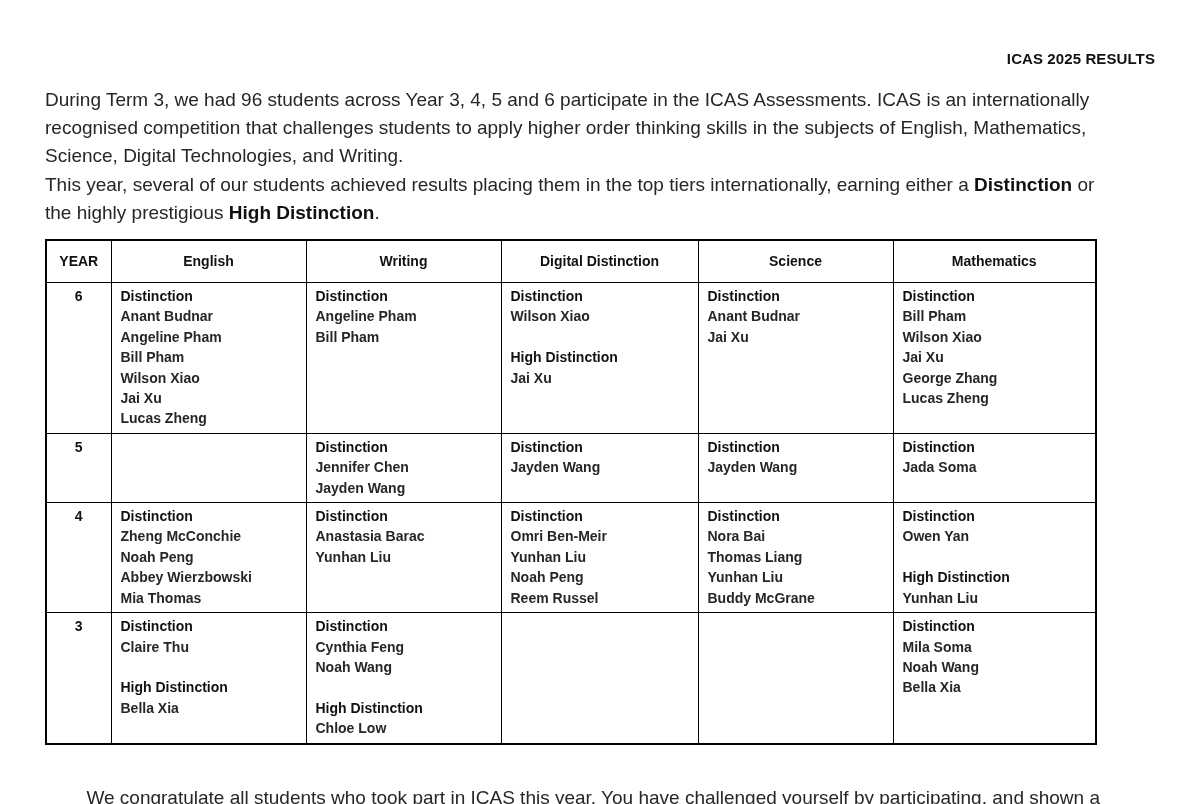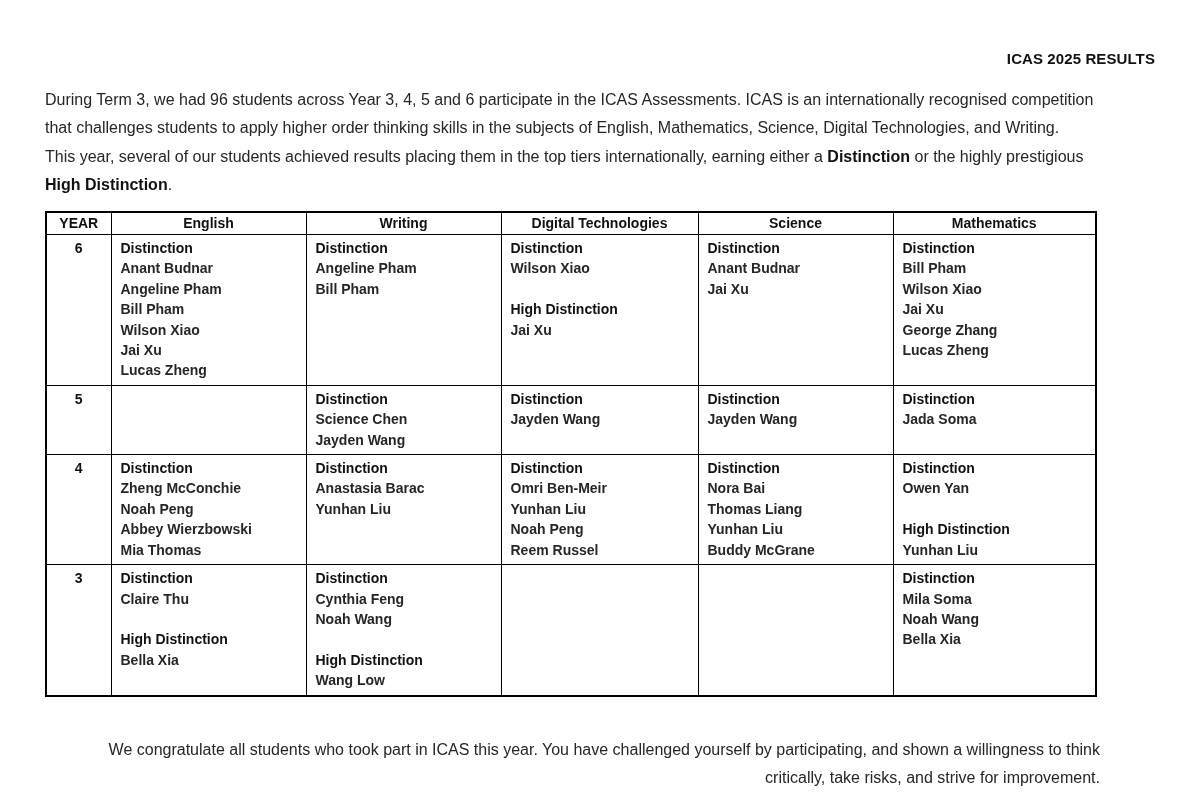--- a/index.html
+++ b/index.html
@@ -13,21 +13,21 @@
   }
   .doc-title {
     font-size: 15px;
     font-weight: 700;
     color: #111;
     letter-spacing: 0.1px;
     margin-bottom: 19px;
     text-align: right;
   }
   p.body-para {
-    font-size: 16px;
+    font-size: 19px;
     line-height: 28px;
     max-width: 1055px;
     margin-bottom: 1px;
     color: #262626;
   }
   p.body-para .seg-bold { font-weight: 700; color: #111; }
   table.results {
     border-collapse: collapse;
     table-layout: fixed;
     width: 1050px;
@@ -36,21 +36,21 @@
   }
   table.results th, table.results td {
     border: 1px solid #000;
     vertical-align: top;
     font-size: 14px;
   }
   table.results th {
     text-align: center;
     font-weight: 700;
     color: #111;
-    padding: 2px 4px;
+    padding: 12px 4px;
     line-height: 17px;
   }
   table.results td {
     padding: 3px 9px 4px 9px;
     line-height: 20.4px;
   }
   td.year-cell {
     text-align: center;
     font-weight: 700;
     color: #111;
@@ -77,21 +77,21 @@
     <col style="width:195px">
     <col style="width:197px">
     <col style="width:195px">
     <col style="width:203px">
   </colgroup>
   <thead>
     <tr>
         <th>YEAR</th>
         <th>English</th>
         <th>Writing</th>
-        <th>Digital Technologies</th>
+        <th>Digital Distinction</th>
         <th>Science</th>
         <th>Mathematics</th>
       </tr>
   </thead>
   <tbody>
       <tr>
         <td class="year-cell">6</td>
         <td>
           <div class="award-group">
             <div class="award-title">Distinction</div>
@@ -137,21 +137,21 @@
             <div class="student-name">Lucas Zheng</div>
           </div>
         </td>
       </tr>
       <tr>
         <td class="year-cell">5</td>
         <td></td>
         <td>
           <div class="award-group">
             <div class="award-title">Distinction</div>
-            <div class="student-name">Science Chen</div>
+            <div class="student-name">Jennifer Chen</div>
             <div class="student-name">Jayden Wang</div>
           </div>
         </td>
         <td>
           <div class="award-group">
             <div class="award-title">Distinction</div>
             <div class="student-name">Jayden Wang</div>
           </div>
         </td>
         <td>
@@ -227,21 +227,21 @@
           </div>
         </td>
         <td>
           <div class="award-group">
             <div class="award-title">Distinction</div>
             <div class="student-name">Cynthia Feng</div>
             <div class="student-name">Noah Wang</div>
           </div>
           <div class="award-group">
             <div class="award-title">High Distinction</div>
-            <div class="student-name">Wang Low</div>
+            <div class="student-name">Chloe Low</div>
           </div>
         </td>
         <td></td>
         <td></td>
         <td>
           <div class="award-group">
             <div class="award-title">Distinction</div>
             <div class="student-name">Mila Soma</div>
             <div class="student-name">Noah Wang</div>
             <div class="student-name">Bella Xia</div>

